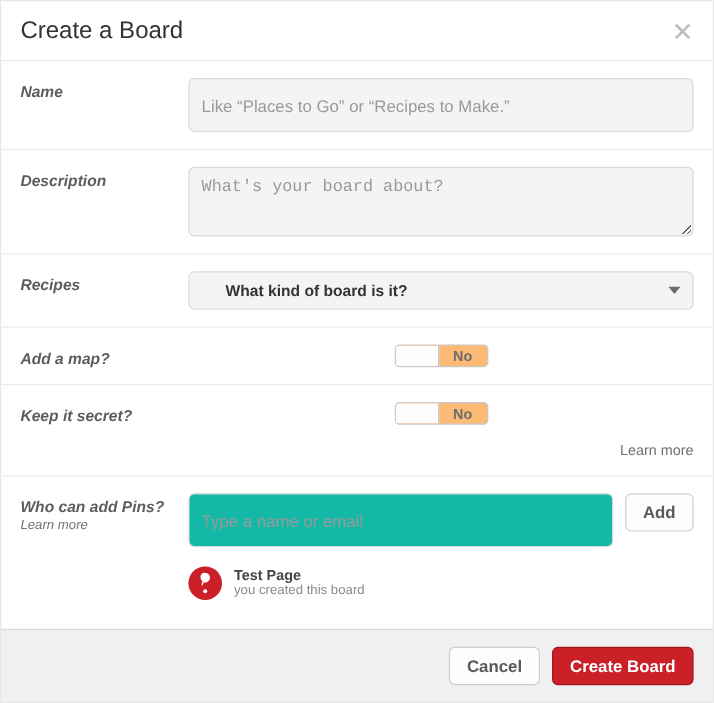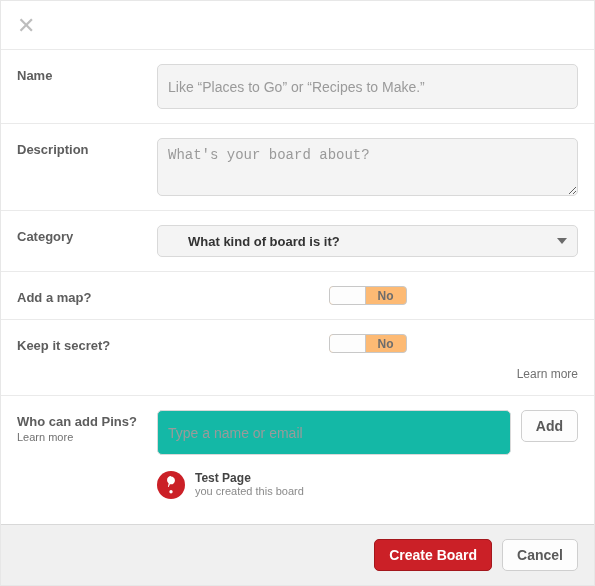--- a/index.html
+++ b/index.html
@@ -43,20 +43,21 @@
     border-bottom: 1px solid #eaeaea;
     align-items: flex-start;
   }
   .row.noborder { border-bottom: none; }
   .row .lbl {
     width: 140px;
     padding-top: 4px;
     color: #5d5d5d;
     font-weight: 700;
     font-size: 13px;
+    font-style: italic;
   }
   .row .lbl .sub {
     display: block;
     font-weight: 400;
     font-size: 11px;
     color: #717171;
     margin-top: 2px;
     cursor: pointer;
   }
   .row .ctrl {
@@ -178,41 +179,42 @@
     justify-content: flex-end;
     gap: 10px;
   }
 </style>
 </head>
 <body>
 
 <div class="dialog">
 
   <div class="header">
+    <h1>Create a Board</h1>
     <span class="close">✕</span>
   </div>
 
   <div class="body">
 
     <div class="row">
       <div class="lbl">Name</div>
       <div class="ctrl">
         <input class="txt" type="text" placeholder="Like “Places to Go” or “Recipes to Make.”" style="">
       </div>
     </div>
 
     <div class="row">
       <div class="lbl">Description</div>
       <div class="ctrl">
         <textarea class="area" placeholder="What's your board about?" style=""></textarea>
       </div>
     </div>
 
     <div class="row">
-      <div class="lbl">Category</div>
+      <div class="lbl">Recipes</div>
       <div class="ctrl">
         <div class="select-wrap">
           <span>What kind of board is it?</span>
           <span class="caret"></span>
         </div>
       </div>
     </div>
 
     <div class="row">
       <div class="lbl">Add a map?</div>
@@ -256,17 +258,17 @@
             <div class="name">Test Page</div>
             <div class="meta">you created this board</div>
           </div>
         </div>
       </div>
     </div>
 
   </div>
 
   <div class="footer">
+    <button class="btn">Cancel</button>
     <button class="btn primary">Create Board</button>
-    <button class="btn">Cancel</button>
   </div>
 
 </div>
 
 </body></html>

